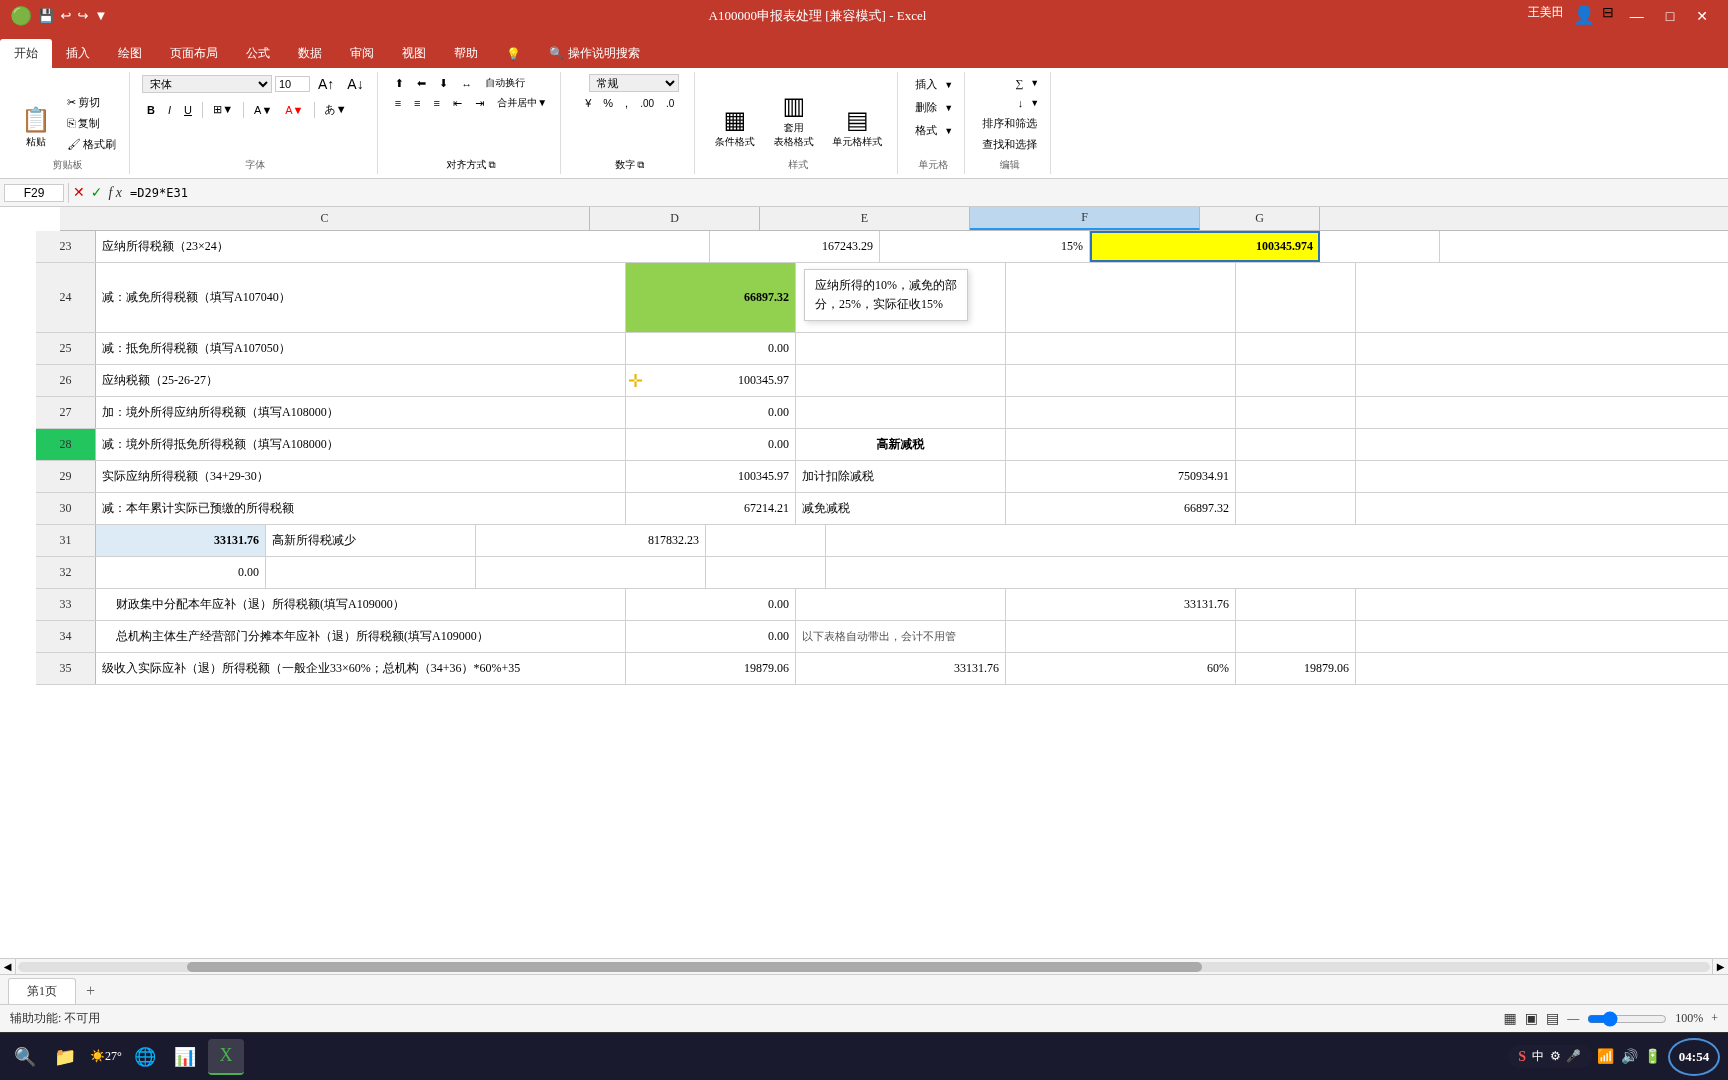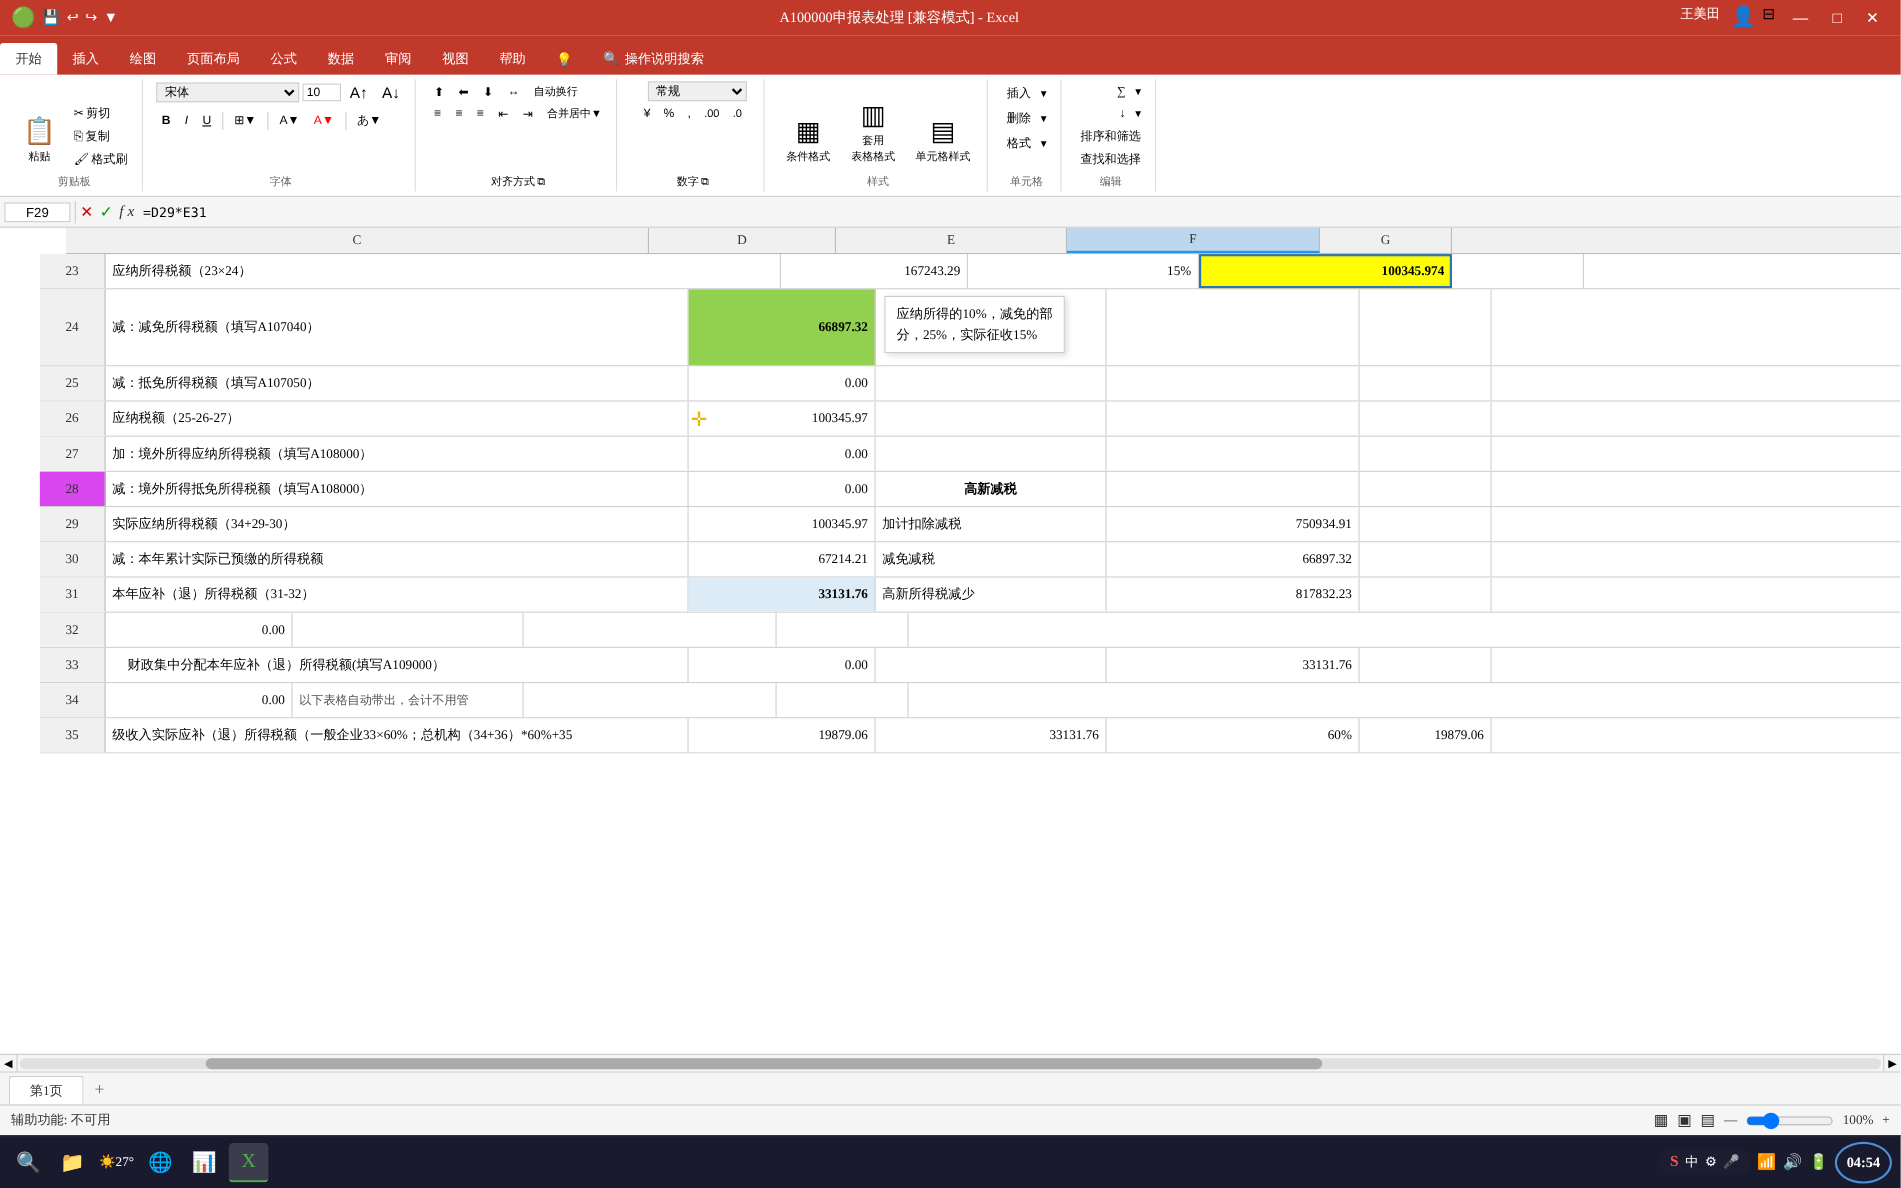--- a/index.html
+++ b/index.html
@@ -346,21 +346,21 @@
       <div class="row" style="height:32px; border-bottom:1px solid #d0d0d0; display:flex;">
         <div class="row-num" style="width:60px; min-width:60px; background:#f0f0f0; border-right:1px solid #bbb; display:flex; align-items:center; justify-content:center; font-size:12px;">27</div>
         <div class="cell" style="width:530px; border-right:1px solid #d0d0d0; padding:0 6px; font-size:12px; display:flex; align-items:center;">加：境外所得应纳所得税额（填写A108000）</div>
         <div class="cell text-right" style="width:170px; border-right:1px solid #d0d0d0; padding:0 6px; font-size:12px; display:flex; align-items:center; justify-content:flex-end;">0.00</div>
         <div class="cell" style="width:210px; border-right:1px solid #d0d0d0;"></div>
         <div class="cell" style="width:230px; border-right:1px solid #d0d0d0;"></div>
         <div class="cell" style="width:120px; border-right:1px solid #d0d0d0;"></div>
       </div>
 
       <div class="row" style="height:32px; border-bottom:1px solid #d0d0d0; display:flex;">
-        <div class="row-num" style="width:60px; min-width:60px; background:#d946ef; border-right:1px solid #bbb; display:flex; align-items:center; justify-content:center; font-size:12px;">28</div>
+        <div class="row-num" style="width:60px; min-width:60px; background:#22c55e; border-right:1px solid #bbb; display:flex; align-items:center; justify-content:center; font-size:12px;">28</div>
         <div class="cell" style="width:530px; border-right:1px solid #d0d0d0; padding:0 6px; font-size:12px; display:flex; align-items:center;">减：境外所得抵免所得税额（填写A108000）</div>
         <div class="cell text-right" style="width:170px; border-right:1px solid #d0d0d0; padding:0 6px; font-size:12px; display:flex; align-items:center; justify-content:flex-end;">0.00</div>
         <div class="cell" style="width:210px; border-right:1px solid #d0d0d0; padding:0 6px; font-size:12px; display:flex; align-items:center; justify-content:center; font-weight:bold;">高新减税</div>
         <div class="cell" style="width:230px; border-right:1px solid #d0d0d0;"></div>
         <div class="cell" style="width:120px; border-right:1px solid #d0d0d0;"></div>
       </div>
 
       <div class="row" style="height:32px; border-bottom:1px solid #d0d0d0; display:flex;">
         <div class="row-num" style="width:60px; min-width:60px; background:#f0f0f0; border-right:1px solid #bbb; display:flex; align-items:center; justify-content:center; font-size:12px;">29</div>
         <div class="cell" style="width:530px; border-right:1px solid #d0d0d0; padding:0 6px; font-size:12px; display:flex; align-items:center;">实际应纳所得税额（34+29-30）</div>
@@ -374,21 +374,20 @@
         <div class="row-num" style="width:60px; min-width:60px; background:#f0f0f0; border-right:1px solid #bbb; display:flex; align-items:center; justify-content:center; font-size:12px;">30</div>
         <div class="cell" style="width:530px; border-right:1px solid #d0d0d0; padding:0 6px; font-size:12px; display:flex; align-items:center;">减：本年累计实际已预缴的所得税额</div>
         <div class="cell text-right" style="width:170px; border-right:1px solid #d0d0d0; padding:0 6px; font-size:12px; display:flex; align-items:center; justify-content:flex-end;">67214.21</div>
         <div class="cell" style="width:210px; border-right:1px solid #d0d0d0; padding:0 6px; font-size:12px; display:flex; align-items:center;">减免减税</div>
         <div class="cell text-right" style="width:230px; border-right:1px solid #d0d0d0; padding:0 6px; font-size:12px; display:flex; align-items:center; justify-content:flex-end;">66897.32</div>
         <div class="cell" style="width:120px; border-right:1px solid #d0d0d0;"></div>
       </div>
 
       <div class="row" style="height:32px; border-bottom:1px solid #d0d0d0; display:flex;">
         <div class="row-num" style="width:60px; min-width:60px; background:#f0f0f0; border-right:1px solid #bbb; display:flex; align-items:center; justify-content:center; font-size:12px;">31</div>
-        <div class="cell" style="width:530px; border-right:1px solid #d0d0d0; padding:0 6px; font-size:12px; display:flex; align-items:center;">本年应补（退）所得税额（31-32）</div>
         <div class="cell text-right light-blue-bg" style="width:170px; border-right:1px solid #d0d0d0; padding:0 6px; font-size:12px; display:flex; align-items:center; justify-content:flex-end; background:#ddebf7; font-weight:bold;">33131.76</div>
         <div class="cell" style="width:210px; border-right:1px solid #d0d0d0; padding:0 6px; font-size:12px; display:flex; align-items:center;">高新所得税减少</div>
         <div class="cell text-right" style="width:230px; border-right:1px solid #d0d0d0; padding:0 6px; font-size:12px; display:flex; align-items:center; justify-content:flex-end;">817832.23</div>
         <div class="cell" style="width:120px; border-right:1px solid #d0d0d0;"></div>
       </div>
 
       <div class="row" style="height:32px; border-bottom:1px solid #d0d0d0; display:flex;">
         <div class="row-num" style="width:60px; min-width:60px; background:#f0f0f0; border-right:1px solid #bbb; display:flex; align-items:center; justify-content:center; font-size:12px;">32</div>
         <div class="cell text-right" style="width:170px; border-right:1px solid #d0d0d0; padding:0 6px; font-size:12px; display:flex; align-items:center; justify-content:flex-end;">0.00</div>
         <div class="cell" style="width:210px; border-right:1px solid #d0d0d0;"></div>
@@ -400,20 +399,21 @@
         <div class="row-num" style="width:60px; min-width:60px; background:#f0f0f0; border-right:1px solid #bbb; display:flex; align-items:center; justify-content:center; font-size:12px;">33</div>
         <div class="cell" style="width:530px; border-right:1px solid #d0d0d0; padding:0 6px; font-size:12px; display:flex; align-items:center; padding-left:20px;">财政集中分配本年应补（退）所得税额(填写A109000）</div>
         <div class="cell text-right" style="width:170px; border-right:1px solid #d0d0d0; padding:0 6px; font-size:12px; display:flex; align-items:center; justify-content:flex-end;">0.00</div>
         <div class="cell" style="width:210px; border-right:1px solid #d0d0d0;"></div>
         <div class="cell text-right" style="width:230px; border-right:1px solid #d0d0d0; padding:0 6px; font-size:12px; display:flex; align-items:center; justify-content:flex-end;">33131.76</div>
         <div class="cell" style="width:120px; border-right:1px solid #d0d0d0;"></div>
       </div>
 
       <div class="row" style="height:32px; border-bottom:1px solid #d0d0d0; display:flex;">
         <div class="row-num" style="width:60px; min-width:60px; background:#f0f0f0; border-right:1px solid #bbb; display:flex; align-items:center; justify-content:center; font-size:12px;">34</div>
+        <div class="cell" style="width:530px; border-right:1px solid #d0d0d0; padding:0 6px; font-size:12px; display:flex; align-items:center; padding-left:20px;">总机构主体生产经营部门分摊本年应补（退）所得税额(填写A109000）</div>
         <div class="cell text-right" style="width:170px; border-right:1px solid #d0d0d0; padding:0 6px; font-size:12px; display:flex; align-items:center; justify-content:flex-end;">0.00</div>
         <div class="cell" style="width:210px; border-right:1px solid #d0d0d0; padding:0 6px; font-size:12px; display:flex; align-items:center; font-size:11px; color:#555;">以下表格自动带出，会计不用管</div>
         <div class="cell" style="width:230px; border-right:1px solid #d0d0d0;"></div>
         <div class="cell" style="width:120px; border-right:1px solid #d0d0d0;"></div>
       </div>
 
       <div class="row" style="height:32px; border-bottom:1px solid #d0d0d0; display:flex;">
         <div class="row-num" style="width:60px; min-width:60px; background:#f0f0f0; border-right:1px solid #bbb; display:flex; align-items:center; justify-content:center; font-size:12px;">35</div>
         <div class="cell" style="width:530px; border-right:1px solid #d0d0d0; padding:0 6px; font-size:12px; display:flex; align-items:center; overflow:hidden; white-space:nowrap;">级收入实际应补（退）所得税额（一般企业33×60%；总机构（34+36）*60%+35</div>
         <div class="cell text-right" style="width:170px; border-right:1px solid #d0d0d0; padding:0 6px; font-size:12px; display:flex; align-items:center; justify-content:flex-end;">19879.06</div>

